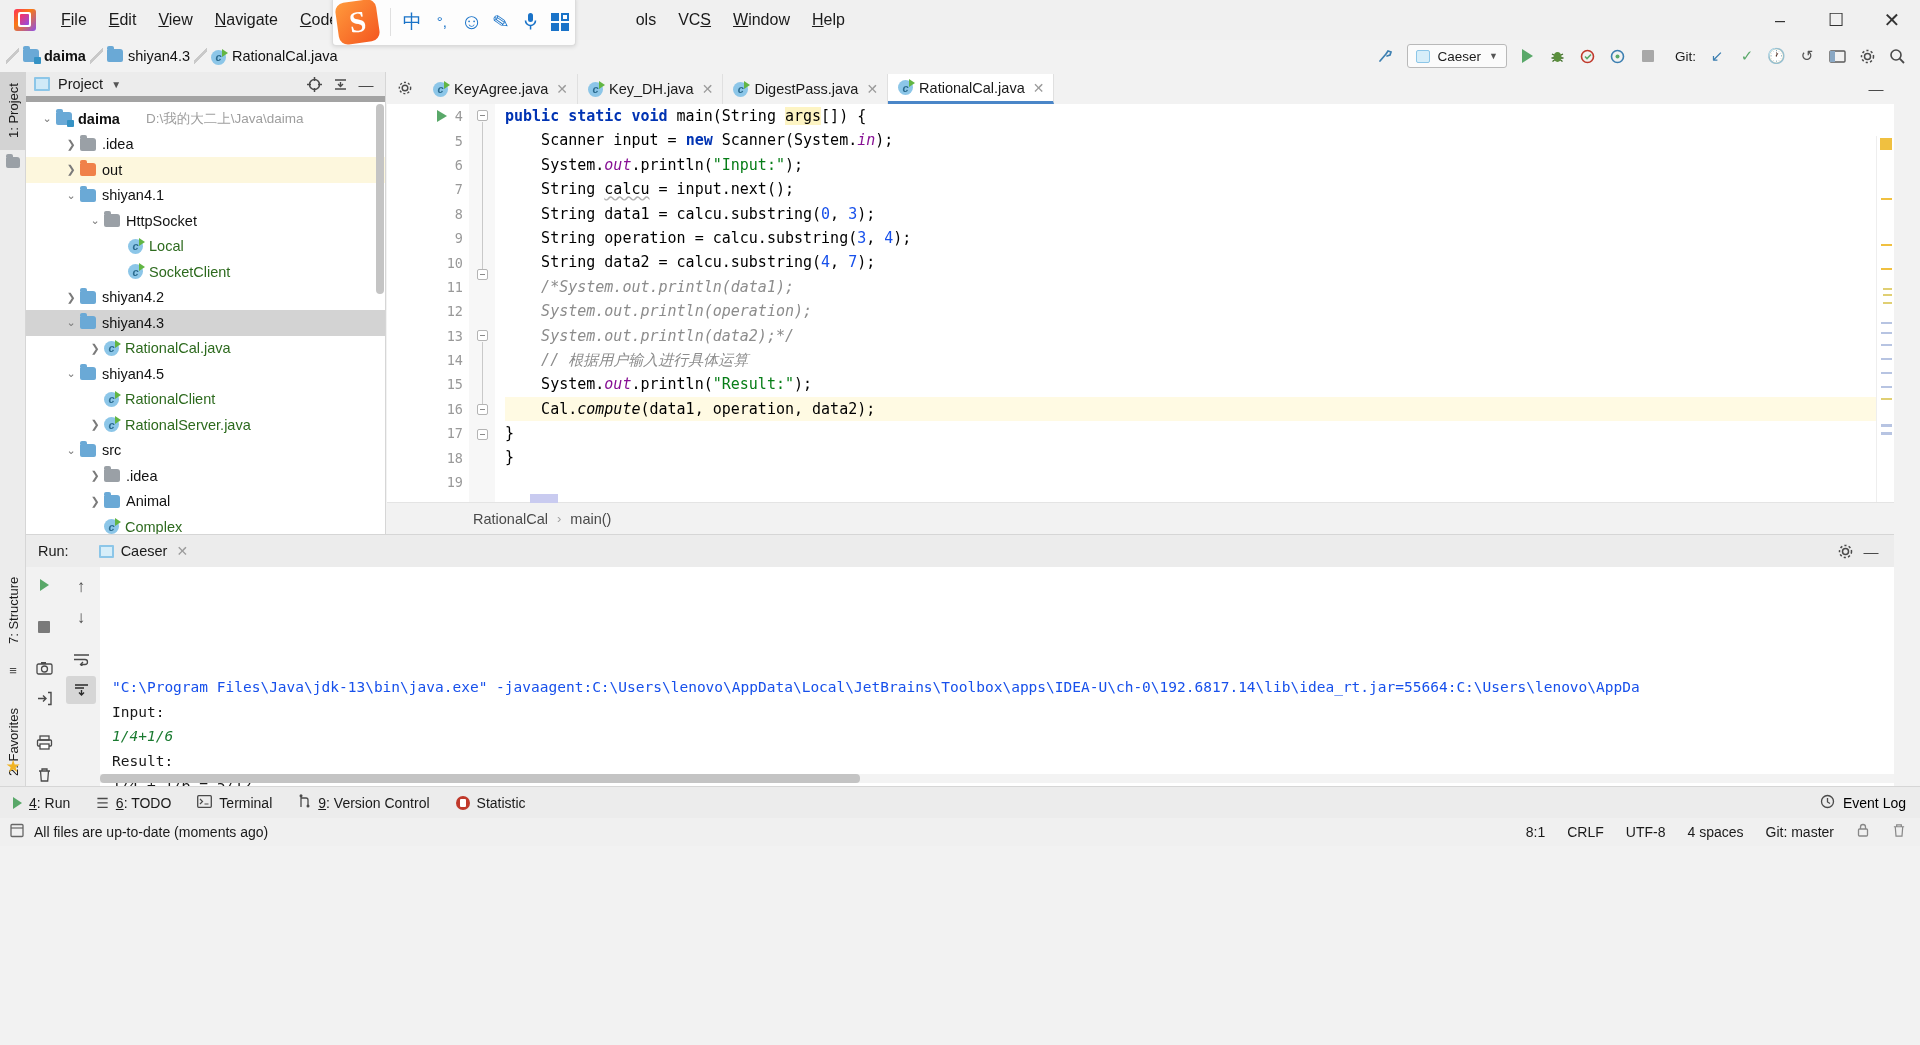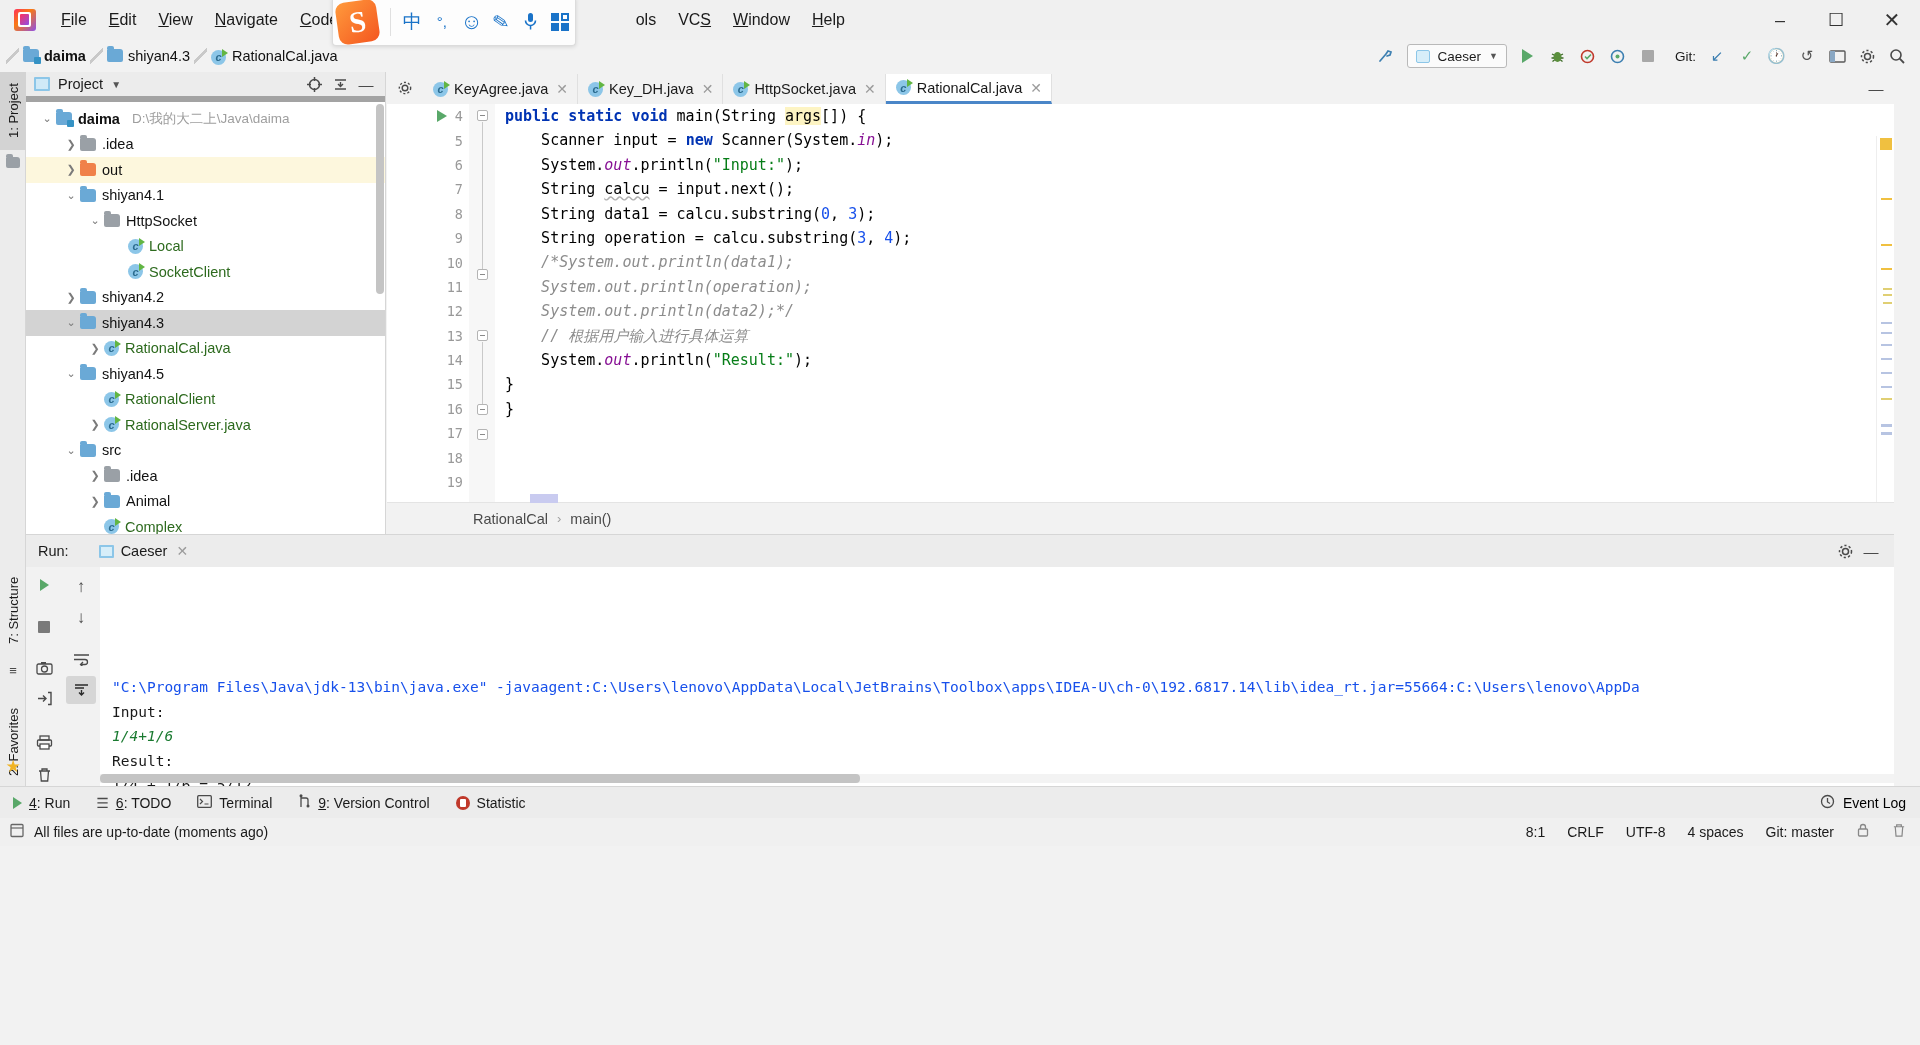--- a/index.html
+++ b/index.html
@@ -180,21 +180,21 @@
   }
   .tree-row.sel { background: #d3d3d3; }
   .tree-row.hl { background: #fdf7dd; }
   .tw {
     width: 18px; flex: none; display: flex; align-items: center; justify-content: center;
     color: #7a7a7a; font-size: 11px;
   }
   .tw.empty { visibility: hidden; }
   .tree-ic { margin-right: 6px; flex: none; display: flex; align-items: center; }
   .tree-label.java { color: #2d6a1e; }
-  .tree-path { color: #9e9e9e; margin-left: 12px; font-size: 13.5px; }
+  .tree-path { color: #9e9e9e; margin-left: 26px; font-size: 13.5px; }
   .tree-scroll {
     position: absolute; right: 1px; top: 32px; width: 8px; height: 190px;
     background: #c4c4c4; border-radius: 4px;
   }
 
   
   .editor-area {
     position: absolute; left: 387px; top: 72px; width: 1507px; height: 462px; background: #fff;
   }
   .tabs-row { height: 32px; background: #f2f2f2; display: flex; align-items: flex-end; }
@@ -663,21 +663,21 @@
           <span>KeyAgree.java</span>
           <span class="tab-x">✕</span>
         </div>
         <div class="tab">
           <span class="java-ic">c</span>
           <span>Key_DH.java</span>
           <span class="tab-x">✕</span>
         </div>
         <div class="tab">
           <span class="java-ic">c</span>
-          <span>HttpSocket.java</span>
+          <span>DigestPass.java</span>
           <span class="tab-x">✕</span>
         </div>
         <div class="tab active">
           <span class="java-ic">c</span>
           <span>RationalCal.java</span>
           <span class="tab-x">✕</span>
         </div>
         <div class="tab-gear" style="margin-left: auto;">—</div>
       </div>
 
@@ -711,25 +711,27 @@
         <div class="fold-mark" style="top:300px;"></div>
         <div class="fold-mark" style="top:325px;"></div>
       </div>
       <div class="code-body" id="code-body">
           <div class="cline"><span class="k">public</span> <span class="k">static</span> <span class="k">void</span> main(String <span class="ident-hl">args</span>[]) {</div>
           <div class="cline">    Scanner input = <span class="k">new</span> Scanner(System.<span class="stc">in</span>);</div>
           <div class="cline">    System.<span class="stc">out</span>.println(<span class="str">"Input:"</span>);</div>
           <div class="cline">    String <span class="squig">calcu</span> = input.next();</div>
           <div class="cline">    String data1 = calcu.substring(<span class="num">0</span>, <span class="num">3</span>);</div>
           <div class="cline">    String operation = calcu.substring(<span class="num">3</span>, <span class="num">4</span>);</div>
+          <div class="cline">    String data2 = calcu.substring(<span class="num">4</span>, <span class="num">7</span>);</div>
           <div class="cline"><span class="cmt">    /*System.out.println(data1);</span></div>
           <div class="cline"><span class="cmt">    System.out.println(operation);</span></div>
           <div class="cline"><span class="cmt">    System.out.println(data2);*/</span></div>
           <div class="cline"><span class="cmt">    // 根据用户输入进行具体运算</span></div>
           <div class="cline">    System.<span class="stc">out</span>.println(<span class="str">"Result:"</span>);</div>
+          <div class="cline hl">    Cal.<span class="mth">compute</span>(data1, operation, data2);</div>
           <div class="cline">}</div>
           <div class="cline">}</div>
           <div class="cline">&nbsp;</div>
         </div>
       <div class="right-rail">
         <div class="rail-top-sq"></div>
         <div class="rail-m" style="top:62px;width:11px;background:#f0c040;"></div>
         <div class="rail-m" style="top:108px;width:11px;background:#f0c040;"></div>
         <div class="rail-m" style="top:132px;width:11px;background:#f0c040;"></div>
         <div class="rail-m" style="top:152px;width:9px;background:#e0cf73;"></div>

